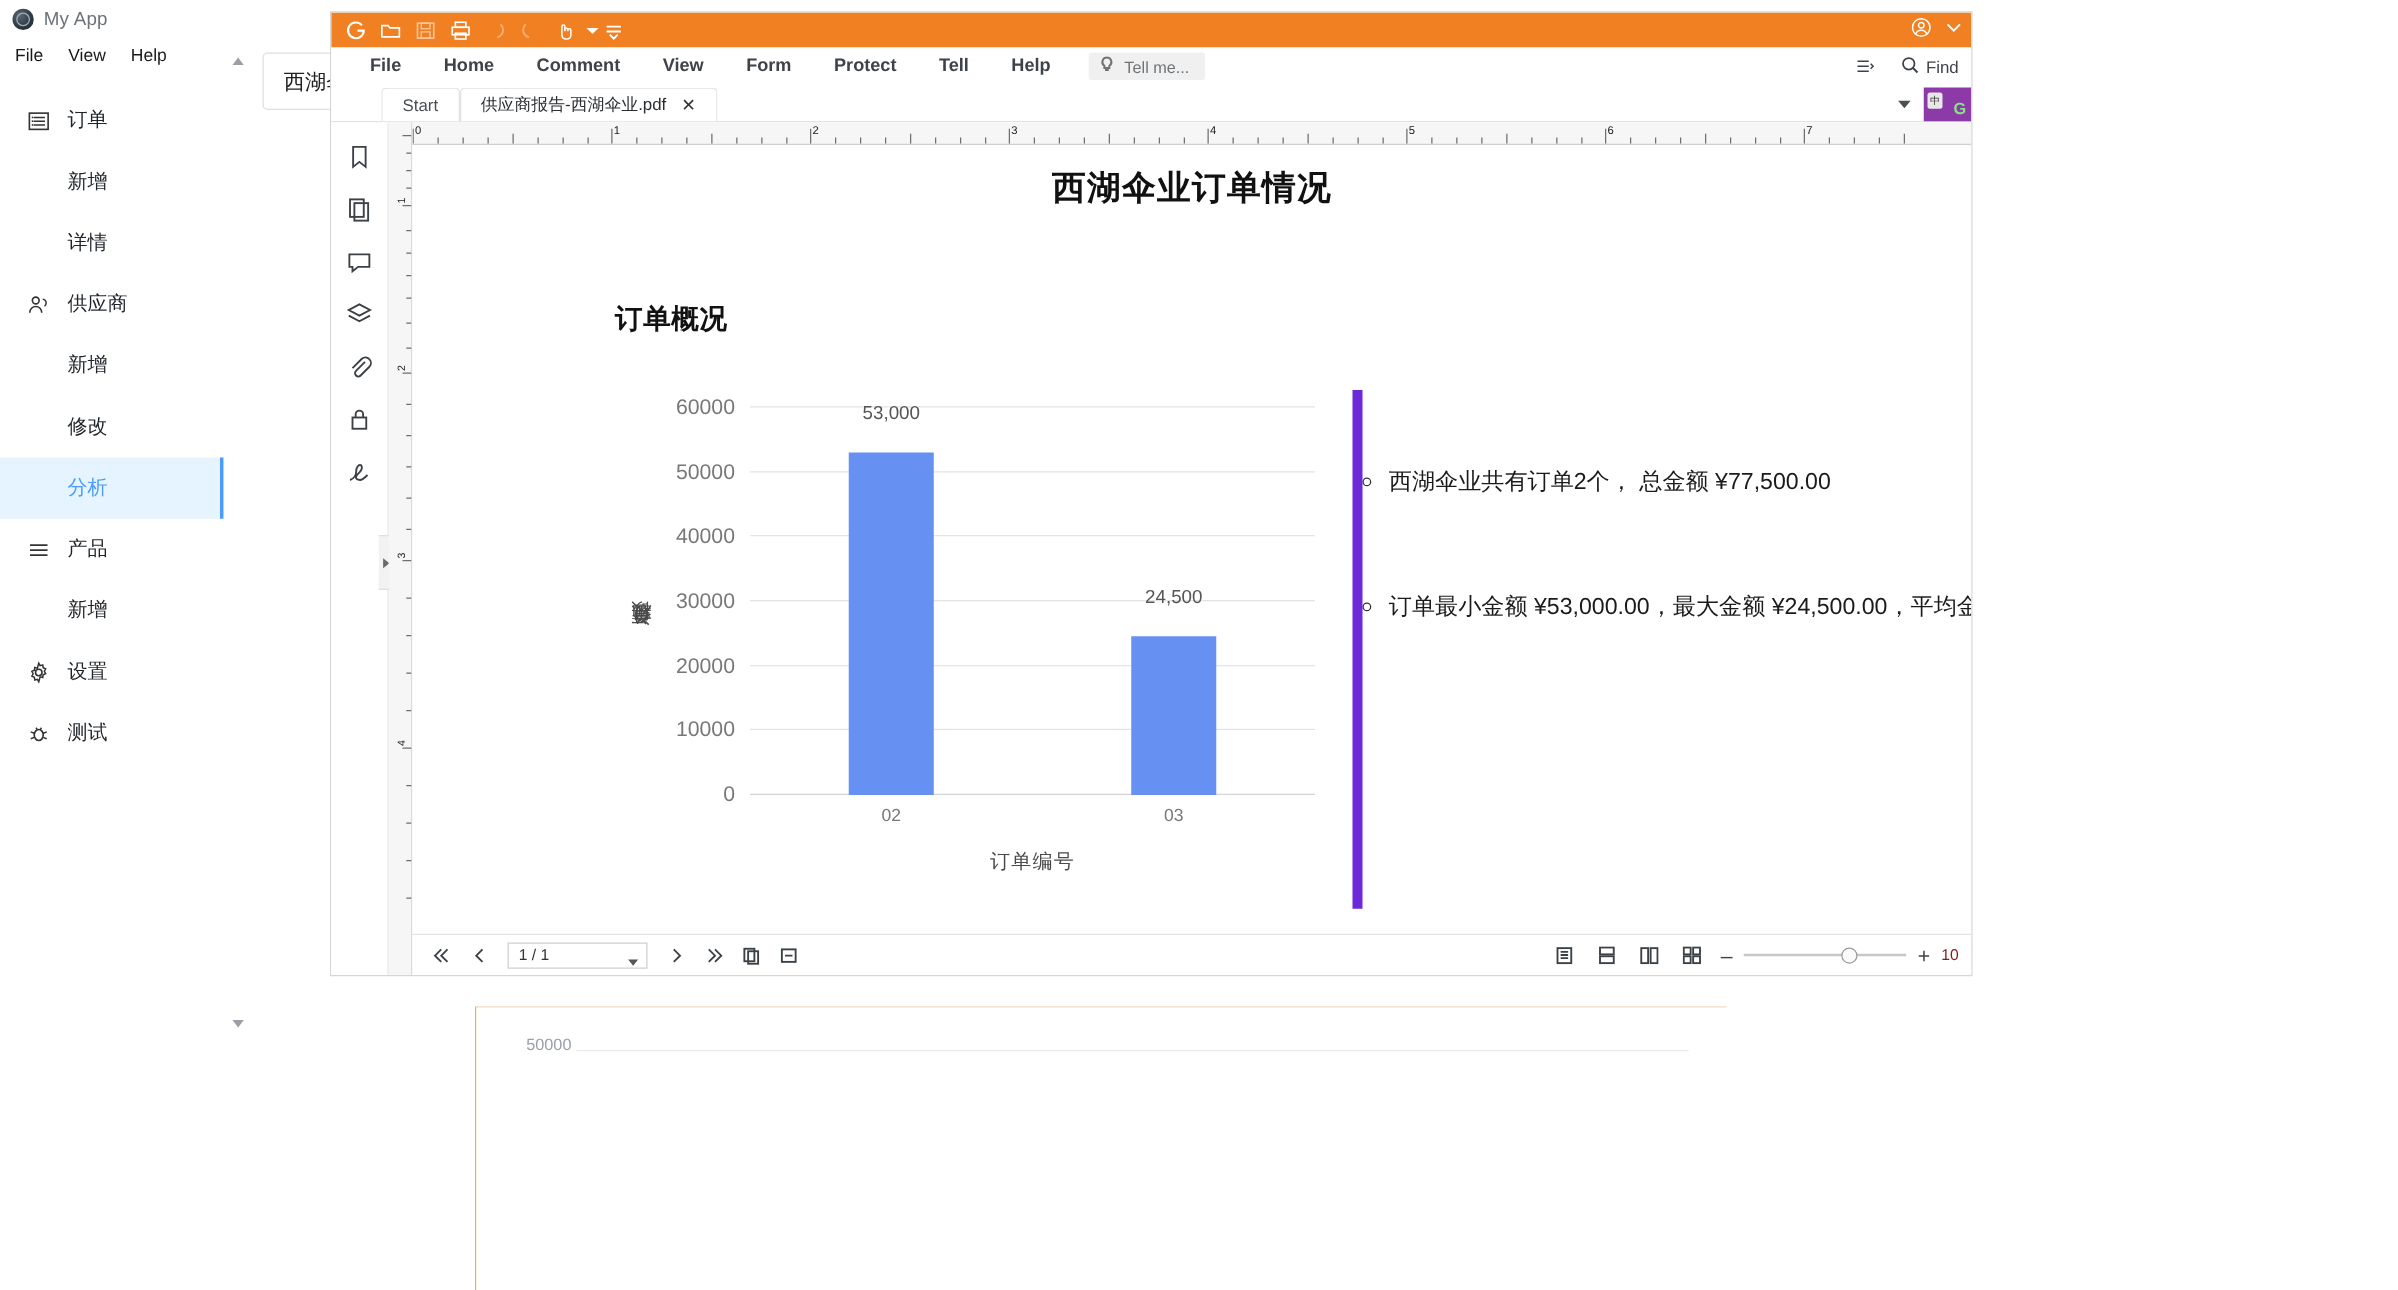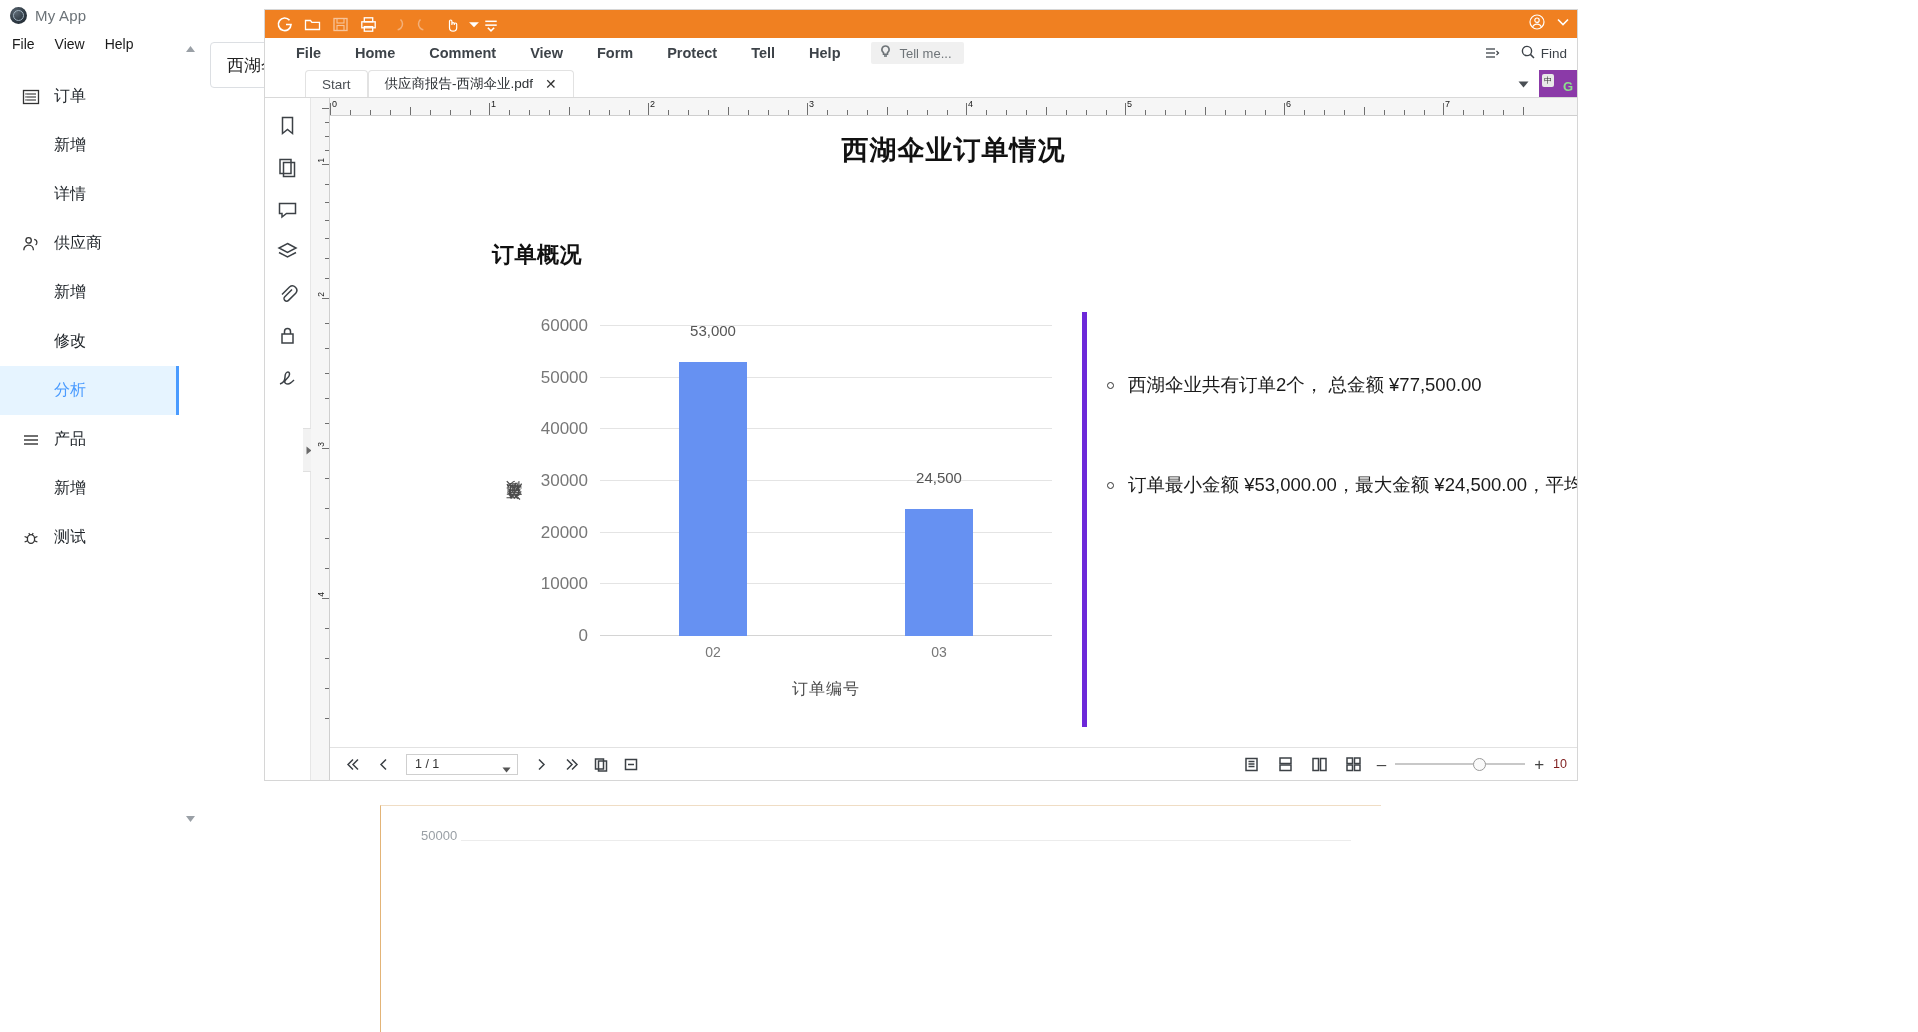--- a/index.html
+++ b/index.html
@@ -192,21 +192,21 @@
     font-size:14px;color:#777;
   }
   .chart-xlabel{
     position:absolute;left:110px;right:8px;bottom:12px;text-align:center;
     font-size:16px;color:#4a4a4a;letter-spacing:1px;
   }
 
   
   .bullets{
     position:absolute;left:752px;top:196px;right:-250px;bottom:20px;
-    border-left:5px solid #6d28d9;padding-left:20px;box-sizing:border-box;
+    border-left:8px solid #6d28d9;box-sizing:border-box;
   }
   .bullet{display:flex;gap:14px;font-size:18.5px;color:#1b1b1b;line-height:1.6;}
   .bullet .dot{
     flex:0 0 auto;width:7px;height:7px;border:1.4px solid #333;border-radius:50%;
     margin-top:12px;box-sizing:border-box;
   }
   .bullet .txt{white-space:normal;}
   .b1{margin-top:58px;}
   .b2{margin-top:70px;}
 
@@ -294,20 +294,29 @@
         <svg viewBox="0 0 18 18">
             <line x1="2" y1="5" x2="16" y2="5" stroke="#333" stroke-width="1.4"></line>
             <line x1="2" y1="9" x2="16" y2="9" stroke="#333" stroke-width="1.4"></line>
             <line x1="2" y1="13" x2="16" y2="13" stroke="#333" stroke-width="1.4"></line>
           </svg>
       </span>
       <span>产品</span>
     </div>
     <div class="side-item sub">
       <span>新增</span>
+    </div>
+    <div class="side-item top">
+      <span class="side-ic">
+        <svg viewBox="0 0 18 18">
+            <circle cx="9" cy="9" r="2.6" fill="none" stroke="#333" stroke-width="1.3"></circle>
+            <path d="M9 1.6l1.1 1.9 2.1-.5.3 2.2 2 .9-1 1.9 1 1.9-2 .9-.3 2.2-2.1-.5L9 16.4l-1.1-1.9-2.1.5-.3-2.2-2-.9 1-1.9-1-1.9 2-.9.3-2.2 2.1.5z" fill="none" stroke="#333" stroke-width="1.2"></path>
+          </svg>
+      </span>
+      <span>设置</span>
     </div>
     <div class="side-item top">
       <span class="side-ic">
         <svg viewBox="0 0 18 18">
             <ellipse cx="9" cy="10" rx="3.6" ry="4.4" fill="none" stroke="#333" stroke-width="1.3"></ellipse>
             <line x1="2.6" y1="7.5" x2="5.4" y2="8.6" stroke="#333" stroke-width="1.2"></line>
             <line x1="15.4" y1="7.5" x2="12.6" y2="8.6" stroke="#333" stroke-width="1.2"></line>
             <line x1="2.6" y1="13" x2="5.4" y2="11.9" stroke="#333" stroke-width="1.2"></line>
             <line x1="15.4" y1="13" x2="12.6" y2="11.9" stroke="#333" stroke-width="1.2"></line>
             <line x1="6.8" y1="4.2" x2="8.1" y2="6.1" stroke="#333" stroke-width="1.2"></line>

